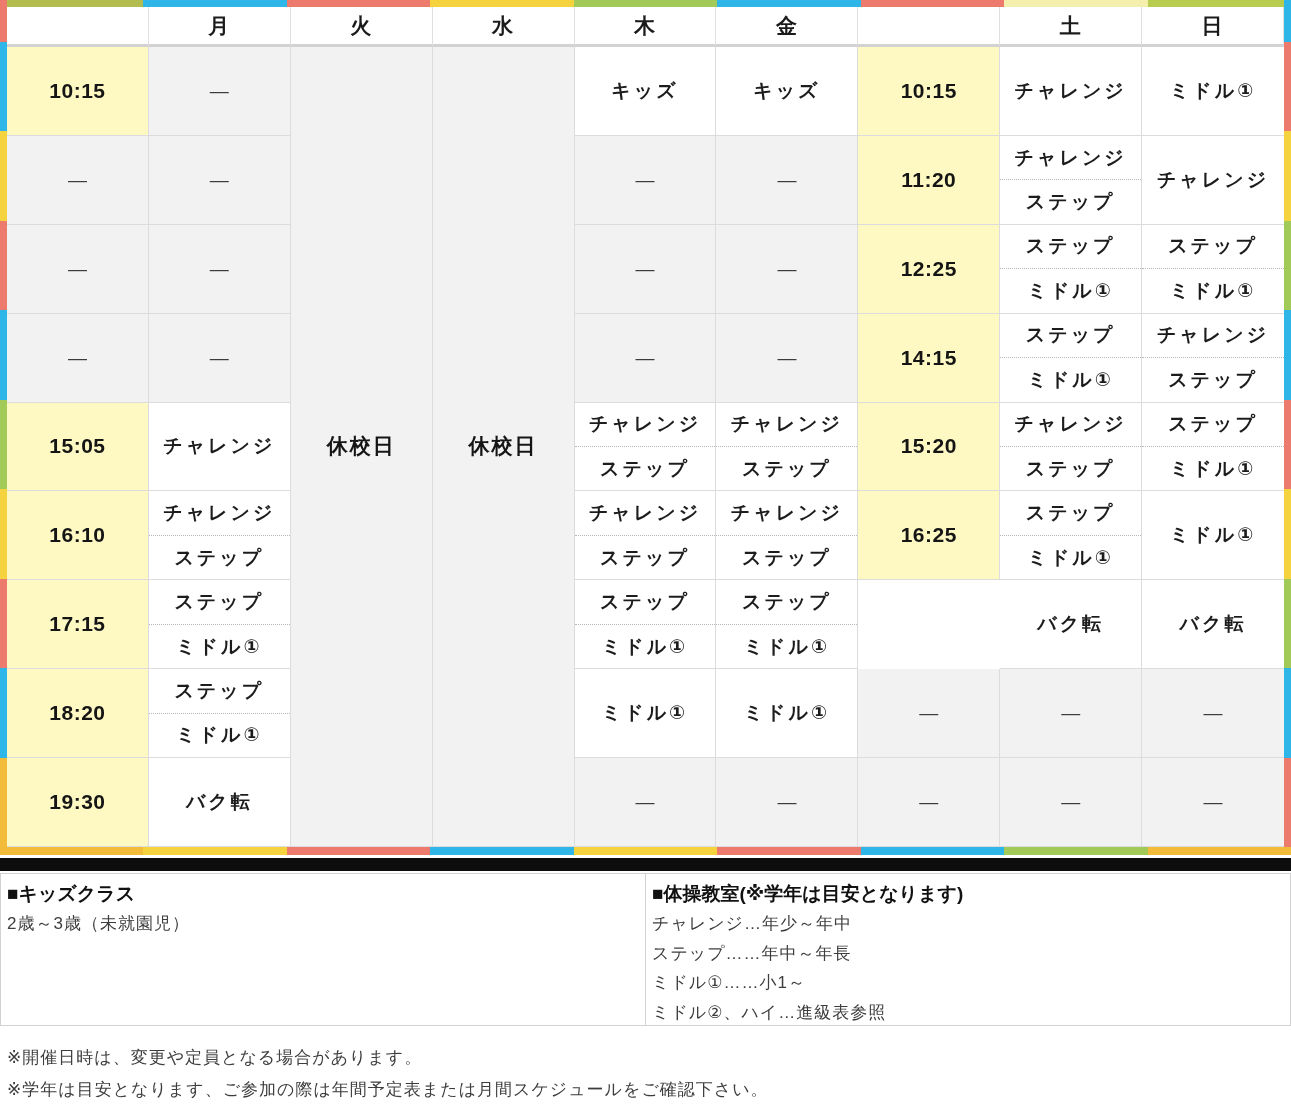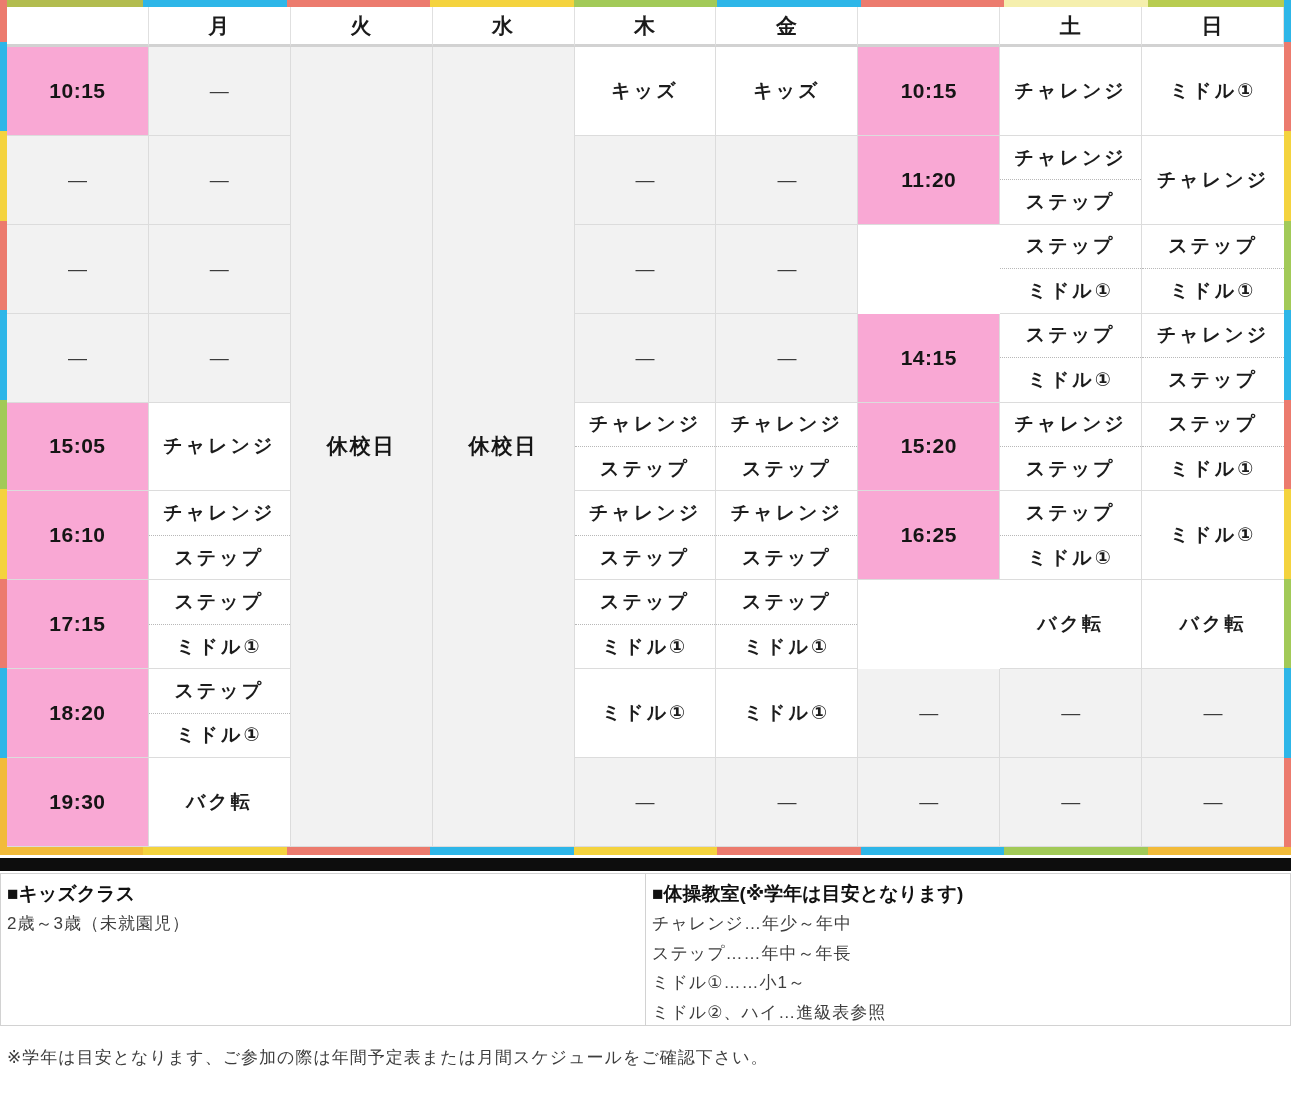--- a/index.html
+++ b/index.html
@@ -31,21 +31,21 @@
     letter-spacing:1px;
   }
   .hcell:last-child { border-right:none; }
   .cell {
     border-right:1px solid #dcdcdc; border-bottom:1px solid #dcdcdc;
     display:flex; flex-direction:column; align-items:stretch; justify-content:center;
     background:#fff; overflow:hidden;
   }
   .cell.last-col { border-right:none; }
   .cell.gray { background:#f2f2f2; }
-  .cell.time-active { background:#f9a8d4; }
+  .cell.time-active { background:#fef9c3; }
   .cell .lbl {
     flex:1 1 0; display:flex; align-items:center; justify-content:center;
     font-size:19px; font-weight:bold; color:#1c1c1c; letter-spacing:3px;
   }
   .cell .lbl.sub-top { border-bottom:1px dotted #b8b8b8; }
   .cell .time-lbl { font-size:21px; font-weight:bold; color:#151515; letter-spacing:0.5px;
     display:flex; align-items:center; justify-content:center; flex:1 1 0; }
   .cell .dash { display:flex; align-items:center; justify-content:center; flex:1 1 0;
     font-size:19px; font-weight:400; color:#3c3c3c; letter-spacing:0; }
   .cell.closed { font-size:21px; font-weight:bold; color:#151515; letter-spacing:2px;
@@ -248,20 +248,23 @@
         </div>
         <div class="cell gray" style="grid-area: 10 / 6;">
           <span class="dash">—</span>
         </div>
         <div class="cell time-active" style="grid-area: 2 / 7;">
           <span class="time-lbl">10:15</span>
         </div>
         <div class="cell time-active" style="grid-area: 3 / 7;">
           <span class="time-lbl">11:20</span>
         </div>
+        <div class="cell time-active" style="grid-area: 4 / 7;">
+          <span class="time-lbl">12:25</span>
+        </div>
         <div class="cell time-active" style="grid-area: 5 / 7;">
           <span class="time-lbl">14:15</span>
         </div>
         <div class="cell time-active" style="grid-area: 6 / 7;">
           <span class="time-lbl">15:20</span>
         </div>
         <div class="cell time-active" style="grid-area: 7 / 7;">
           <span class="time-lbl">16:25</span>
         </div>
         <div class="cell gray" style="grid-area: 9 / 7;">
@@ -345,16 +348,17 @@
       <div class="legend-col">
         <div class="legend-title">■体操教室(※学年は目安となります)</div>
         <div class="legend-line">チャレンジ…年少～年中</div>
         <div class="legend-line">ステップ……年中～年長</div>
         <div class="legend-line">ミドル①……小1～</div>
         <div class="legend-line">ミドル②、ハイ…進級表参照</div>
       </div>
     </div>
 
   <div class="notes" id="notes">
+      <div class="note-line">※開催日時は、変更や定員となる場合があります。</div>
       <div class="note-line">※学年は目安となります、ご参加の際は年間予定表または月間スケジュールをご確認下さい。</div>
     </div>
 
 </div>
 
 </body></html>

